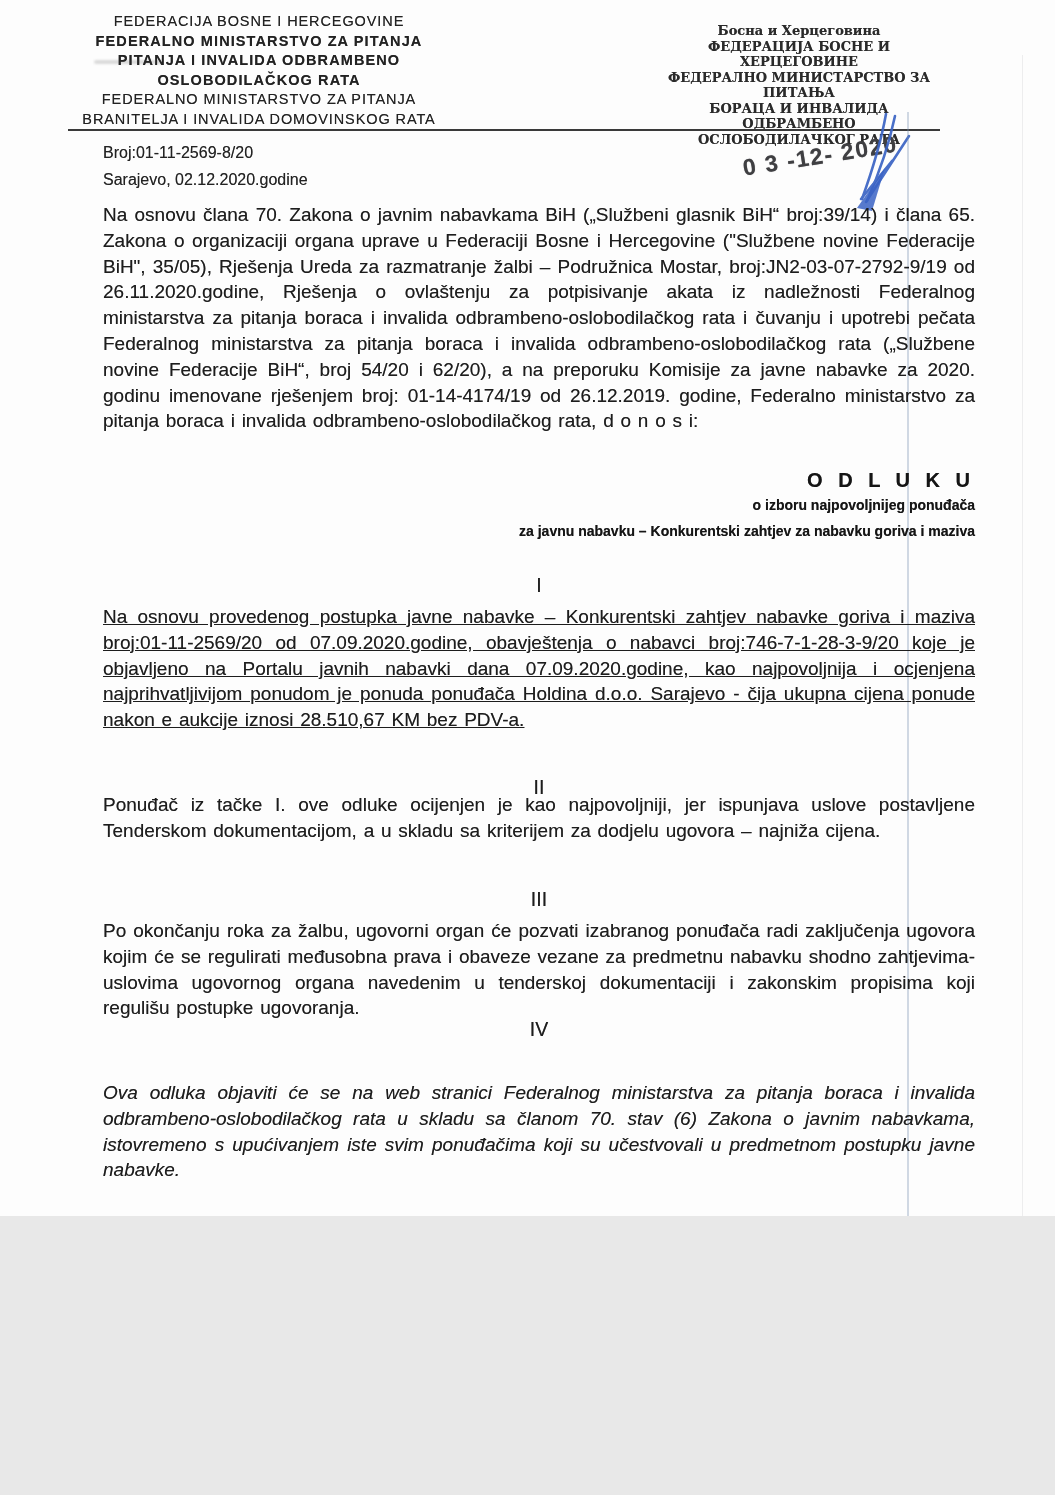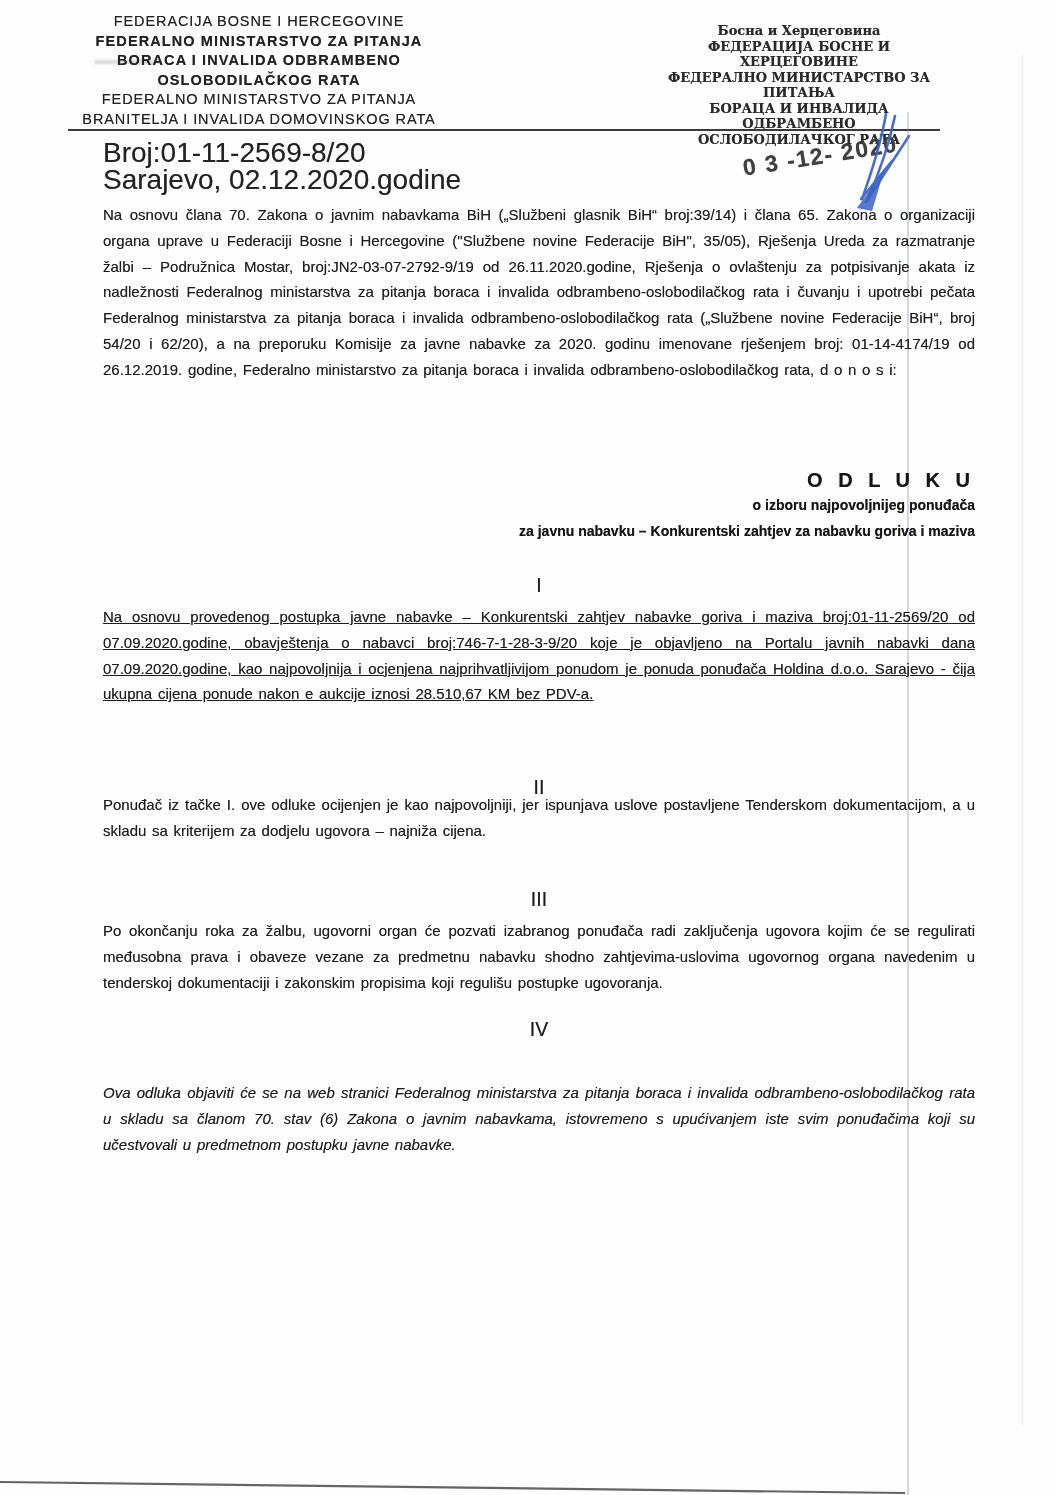--- a/index.html
+++ b/index.html
@@ -1,18 +1,18 @@
 <!DOCTYPE html>
 <html><head>
 <meta charset="utf-8">
 <style>
   html,body{margin:0;padding:0;background:#e8e8e8;}
   .page{
     position:relative;
-    width:1055px;height:1495px;
+    width:1055px;height:1216px;
     background:#fdfdfd;
     margin:0 auto;
     overflow:hidden;
     font-family:"Liberation Sans", sans-serif;
     color:#1e1e1e;
   }
   
   .lh-left{
     position:absolute;left:70px;top:12px;width:378px;
     text-align:center;font-size:14.5px;line-height:19.5px;
@@ -26,40 +26,40 @@
     text-shadow:0 0 .5px rgba(20,20,20,.5);
   }
   .lh-right{
     position:absolute;left:667px;top:23px;width:264px;
     text-align:center;font-family:"DejaVu Serif", serif;
     font-weight:700;font-size:13px;line-height:15.5px;color:#2a2a2a;
     text-shadow:0 0 .5px rgba(20,20,20,.5);
   }
   .rule{position:absolute;left:68px;top:129px;width:872px;height:2px;background:#3a3a3a;}
   
-  .ref{position:absolute;left:103px;top:140px;font-size:28px;line-height:26.5px;color:#232323;
+  .ref{position:absolute;left:103px;top:140px;font-size:16px;line-height:26.5px;color:#232323;
        text-shadow:0 0 .5px rgba(20,20,20,.5);}
   
   .stamp{
     position:absolute;left:742px;top:140px;width:190px;
     font-weight:700;font-size:23px;letter-spacing:1.5px;
     color:#3f3f42;transform:rotate(-9deg);
     text-shadow:0 0 .7px rgba(40,40,45,.6);
     white-space:nowrap;
   }
   .sig{position:absolute;left:0;top:0;width:1055px;height:1495px;pointer-events:none;}
   
   .vline{position:absolute;left:907px;top:112px;width:1.5px;height:1383px;background:rgba(115,140,175,.32);}
   .vline2{position:absolute;left:1022px;top:55px;width:1px;height:1370px;background:rgba(140,140,150,.14);}
   .scribble{position:absolute;left:94px;top:60px;width:68px;height:4px;
     background:rgba(60,60,60,.18);border-radius:3px;filter:blur(1px);}
   
   .body{
     position:absolute;left:103px;width:872px;margin:0;
-    font-size:15px;line-height:25.8px;text-align:justify;color:#1d1d1d;
+    font-size:19px;line-height:25.8px;text-align:justify;color:#1d1d1d;
     text-shadow:0 0 .5px rgba(25,25,25,.55);
     word-spacing:1.5px;
   }
   .preamble{top:202px;}
   .title{
     position:absolute;left:103px;top:467px;width:872px;
     text-align:right;font-weight:700;color:#151515;
     text-shadow:0 0 .6px rgba(15,15,15,.6);
   }
   .title .t1{font-size:20px;letter-spacing:5px;line-height:26px;}
@@ -74,21 +74,21 @@
   .n4{top:1018px;} .p4{top:1080px;font-style:italic;}
 </style>
 </head>
 <body>
 
 <div class="page">
 
   <div class="lh-left">
     <div>FEDERACIJA BOSNE I HERCEGOVINE</div>
     <div class="b">FEDERALNO MINISTARSTVO ZA PITANJA</div>
-    <div class="b">BORACA I INVALIDA ODBRAMBENO</div>
+    <div class="b">PITANJA I INVALIDA ODBRAMBENO</div>
     <div class="b">OSLOBODILAČKOG RATA</div>
     <div>FEDERALNO MINISTARSTVO ZA PITANJA</div>
     <div>BRANITELJA I INVALIDA DOMOVINSKOG RATA</div>
   </div>
 
 
   <div class="lh-right">
     <div>Босна и Херцеговина</div>
     <div>ФЕДЕРАЦИЈА БОСНЕ И ХЕРЦЕГОВИНЕ</div>
     <div>ФЕДЕРАЛНО МИНИСТАРСТВО ЗА ПИТАЊА</div>

